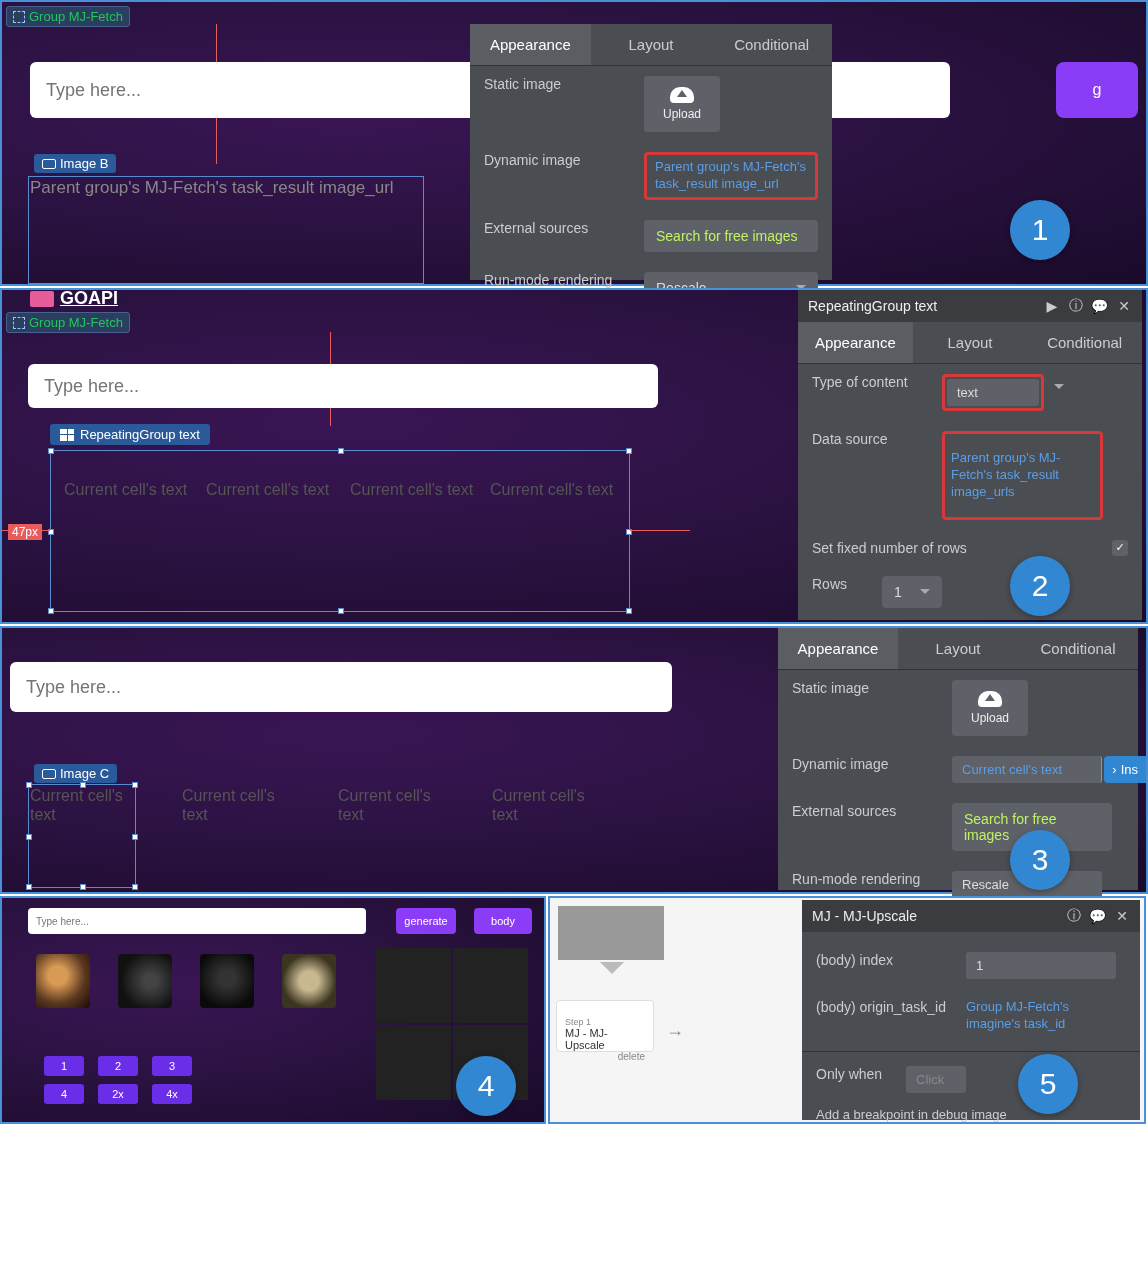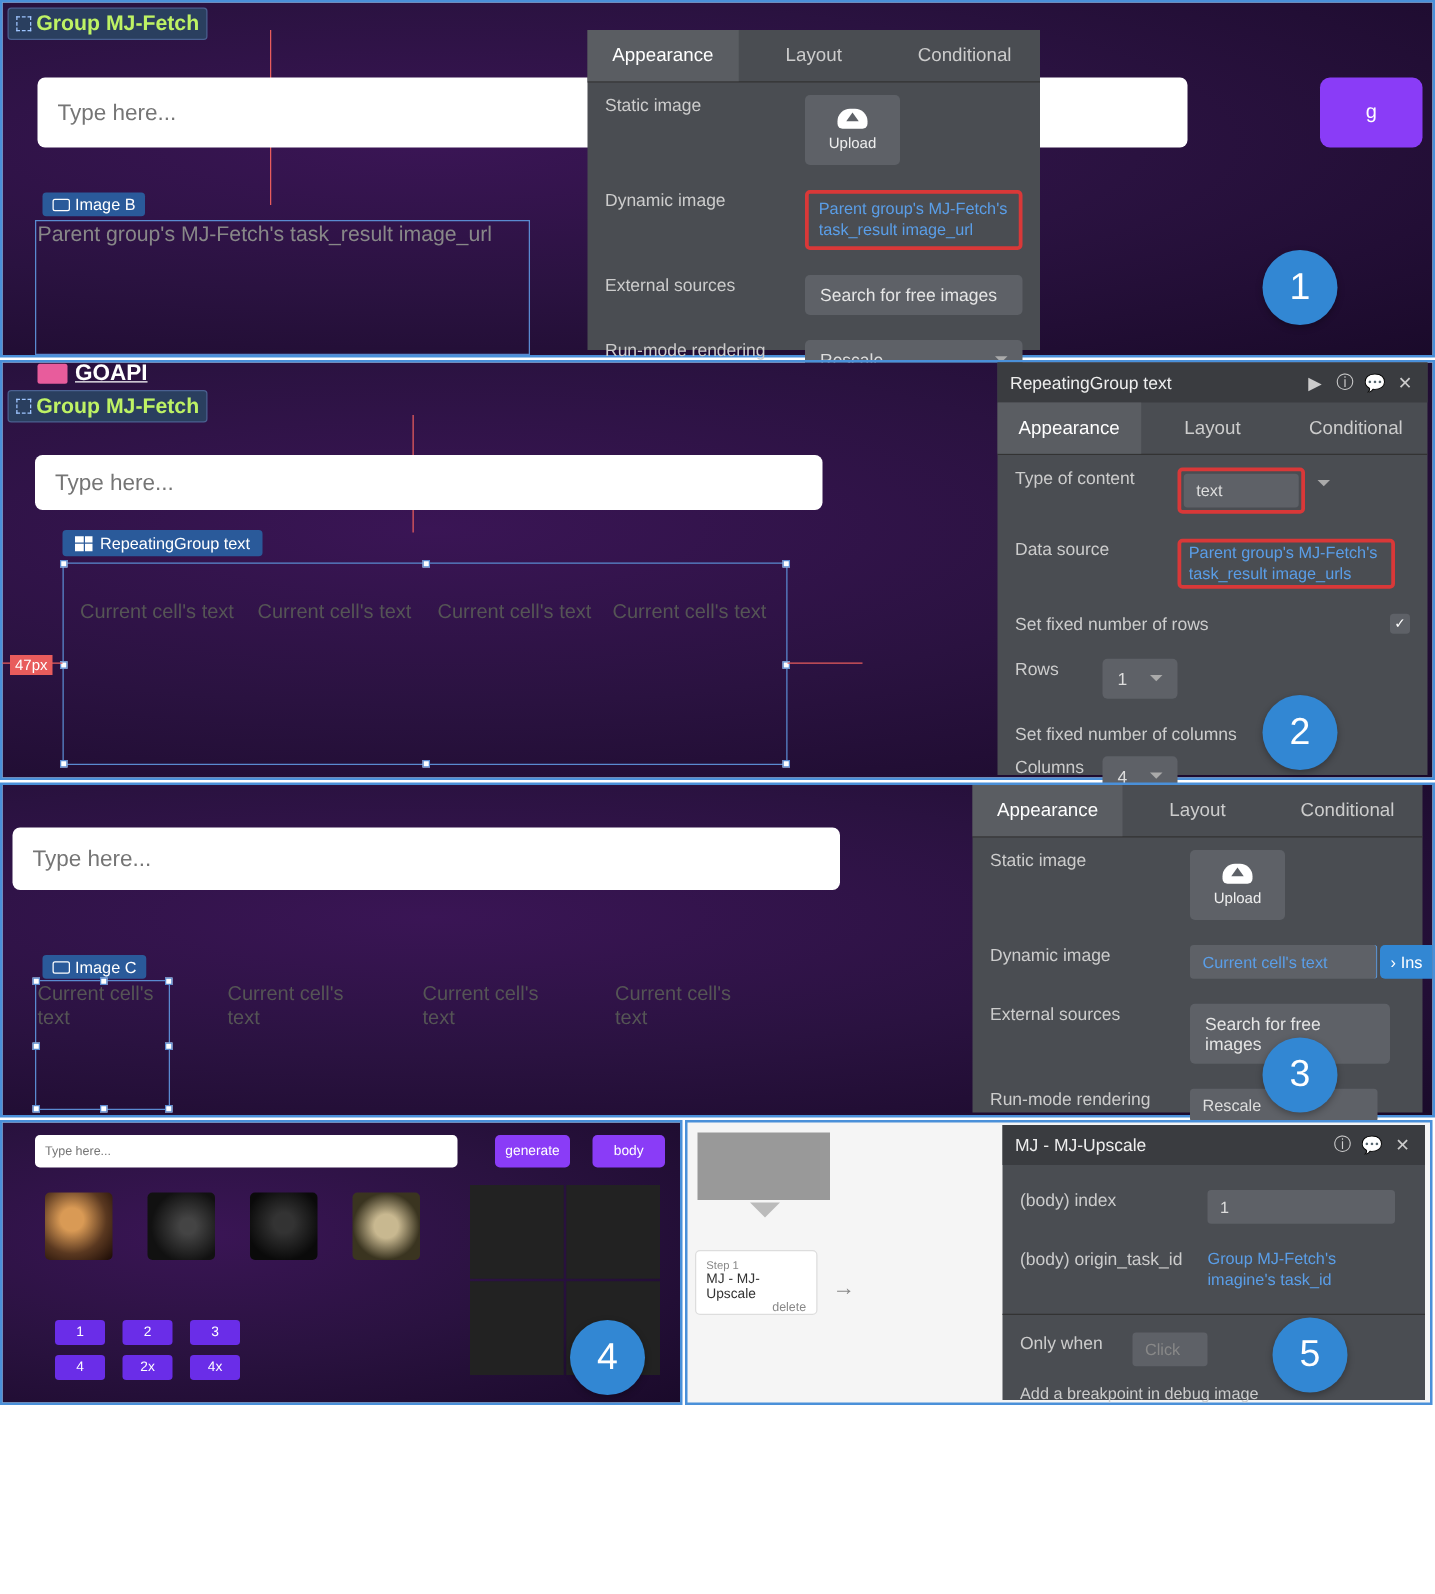--- a/index.html
+++ b/index.html
@@ -4,21 +4,21 @@
 <style>
 * { box-sizing: border-box; margin: 0; padding: 0; font-family: -apple-system, BlinkMacSystemFont, 'Segoe UI', Arial, sans-serif; }
 body { background: #fff; width: 1148px; }
 
 .panel { border: 2px solid #4a90d9; position: relative; background: radial-gradient(ellipse at 30% 40%, #3a1555 0%, #2a1240 50%, #1a0a2a 100%); }
 
 
 .p1 { height: 286px; }
 .group-label { position: absolute; top: 4px; left: 4px; background: #2a3f5f; border: 1px solid #4a6090; border-radius: 3px; padding: 2px 6px; display: flex; align-items: center; gap: 4px; }
 .group-label-icon { width: 12px; height: 12px; border: 1px dashed #9ec5ff; }
-.group-label-text { color: #bef264; font-size: 17px; font-weight: 700; }
+.group-label-text { color: #22c55e; font-size: 13px; font-weight: 400; }
 .search-input-1 { position: absolute; top: 60px; left: 28px; width: 920px; height: 56px; background: #fff; border-radius: 6px; border: none; padding: 0 16px; font-size: 18px; color: #888; }
 .px-label { position: absolute; color: #e85c5c; font-size: 13px; font-weight: 500; }
 .vrule-1 { position: absolute; left: 214px; top: 22px; width: 1px; height: 140px; background: #e85c5c; }
 .image-b-label { position: absolute; top: 152px; left: 32px; background: #2a5a9a; border-radius: 3px; padding: 2px 8px; display: flex; align-items: center; gap: 4px; }
 .image-b-icon { width: 14px; height: 10px; border: 1px solid #fff; border-radius: 2px; }
 .image-b-text { color: #fff; font-size: 13px; }
 .image-b-frame { position: absolute; top: 174px; left: 26px; width: 396px; height: 108px; border: 1px solid #5a8ad0; }
 .image-b-caption { position: absolute; top: 176px; left: 28px; color: #888; font-size: 17px; }
 .go-button { position: absolute; top: 60px; right: 8px; width: 82px; height: 56px; background: #8a3cf7; border-radius: 8px; display: flex; align-items: center; justify-content: center; color: #fff; font-size: 16px; overflow: hidden; }
 
@@ -28,21 +28,21 @@
 .tab { flex: 1; padding: 12px 8px; text-align: center; font-size: 15px; color: #ccc; }
 .tab.active { background: #5a5d62; color: #fff; }
 .prop-row { display: flex; align-items: flex-start; padding: 10px 14px; gap: 10px; }
 .prop-label { width: 150px; font-size: 14px; color: #ccc; flex-shrink: 0; }
 .upload-btn { width: 76px; height: 56px; background: #5e6167; border-radius: 4px; display: flex; flex-direction: column; align-items: center; justify-content: center; gap: 4px; }
 .upload-cloud { width: 24px; height: 16px; background: #fff; border-radius: 10px 10px 4px 4px; position: relative; }
 .upload-cloud::after { content:''; position:absolute; left:50%; top:3px; transform:translateX(-50%); border-left:5px solid transparent; border-right:5px solid transparent; border-bottom:7px solid #5e6167; }
 .upload-text { font-size: 12px; color: #eee; }
 .red-box { border: 3px solid #d93838; border-radius: 4px; padding: 4px 8px; }
 .dyn-link { color: #5a9ee8; font-size: 13px; line-height: 1.3; }
-.free-img-btn { background: #5e6167; border-radius: 4px; padding: 8px 12px; font-size: 14px; color: #e5e5e5; width: 180px; }
+.free-img-btn { background: #5e6167; border-radius: 4px; padding: 8px 12px; font-size: 14px; color: #bef264; width: 180px; }
 .select-field { background: #5e6167; border-radius: 4px; padding: 8px 12px; font-size: 14px; color: #ddd; width: 180px; display: flex; justify-content: space-between; align-items: center; }
 .chev-down { width: 0; height: 0; border-left: 5px solid transparent; border-right: 5px solid transparent; border-top: 5px solid #aaa; }
 
 .step-circle { position: absolute; width: 60px; height: 60px; background: #3287d3; border-radius: 50%; display: flex; align-items: center; justify-content: center; color: #fff; font-size: 30px; font-weight: 400; box-shadow: 0 2px 6px rgba(0,0,0,0.3); }
 
 
 .p2 { height: 336px; margin-top: 2px; }
 .goapi-label { position: absolute; top: -2px; left: 28px; display: flex; align-items: center; gap: 6px; }
 .goapi-icon { width: 24px; height: 16px; background: #e85c9c; border-radius: 2px; }
 .goapi-text { color: #fff; font-size: 18px; font-weight: 600; text-decoration: underline; }
@@ -76,21 +76,21 @@
 .thumb-row { position: absolute; top: 56px; left: 34px; display: flex; gap: 28px; }
 .thumb { width: 54px; height: 54px; background: #333; border-radius: 4px; background-size: cover; }
 .big-grid { position: absolute; top: 50px; left: 374px; width: 152px; height: 152px; display: grid; grid-template-columns: 1fr 1fr; grid-template-rows: 1fr 1fr; gap: 2px; }
 .big-grid div { background: #222; background-size: cover; }
 .num-btn { position: absolute; width: 40px; height: 20px; background: #6a2de8; border-radius: 3px; display: flex; align-items: center; justify-content: center; color: #fff; font-size: 11px; }
 
 
 .p5 { border: 2px solid #4a90d9; position: relative; background: #f5f5f5; height: 228px; width: 598px; }
 .gray-block { position: absolute; top: 8px; left: 8px; width: 106px; height: 54px; background: #999; }
 .tri-down { position: absolute; top: 64px; left: 50px; width: 0; height: 0; border-left: 12px solid transparent; border-right: 12px solid transparent; border-top: 12px solid #bbb; }
-.step-card { position: absolute; top: 102px; left: 6px; width: 98px; height: 52px; background: #fff; border: 1px solid #ddd; border-radius: 4px; padding: 6px 8px; }
+.step-card { position: absolute; top: 102px; left: 6px; width: 98px; height: 52px; background: #fff; border: 1px solid #ddd; border-radius: 4px; padding: 16px 8px; }
 .step-card-title { font-size: 9px; color: #888; }
 .step-card-name { font-size: 11px; color: #333; }
 .step-card-del { font-size: 10px; color: #888; text-align: right; }
 .arrow-right { position: absolute; top: 122px; left: 116px; color: #888; font-size: 18px; }
 .pp5 { position: absolute; top: 2px; right: 4px; width: 338px; height: 220px; background: #4a4d52; color: #ccc; }
 
 .cat-a { background: radial-gradient(circle at 40% 40%, #d99a55 20%, #5a3820 60%, #1a0a05 100%); }
 .cat-b { background: radial-gradient(circle at 60% 50%, #444 15%, #111 70%); }
 .cat-c { background: radial-gradient(circle at 50% 45%, #333 20%, #0a0a0a 75%); }
 .cat-d { background: radial-gradient(circle at 50% 50%, #c8b890 25%, #3a3420 70%); }
@@ -206,21 +206,21 @@
     </div>
     <div class="prop-row">
       <div class="prop-label" style="width:120px">Type of content</div>
       <div class="red-box" style="padding:2px">
         <div class="input-field" style="width:92px">text</div>
       </div>
       <span class="chev-down" style="margin-top:10px"></span>
     </div>
     <div class="prop-row">
       <div class="prop-label" style="width:120px">Data source</div>
-      <div class="red-box" style="width:174px;padding:0 6px">
+      <div class="red-box" style="width:161px;padding:16px 6px">
         <div class="dyn-link">Parent group's MJ-Fetch's task_result image_urls</div>
       </div>
     </div>
     <div class="prop-row" style="justify-content:space-between">
       <div class="prop-label" style="width:auto">Set fixed number of rows</div>
       <div class="checkbox-on">✓</div>
     </div>
     <div class="prop-row">
       <div class="prop-label" style="width:60px">Rows</div>
       <div class="select-field" style="width:60px">

